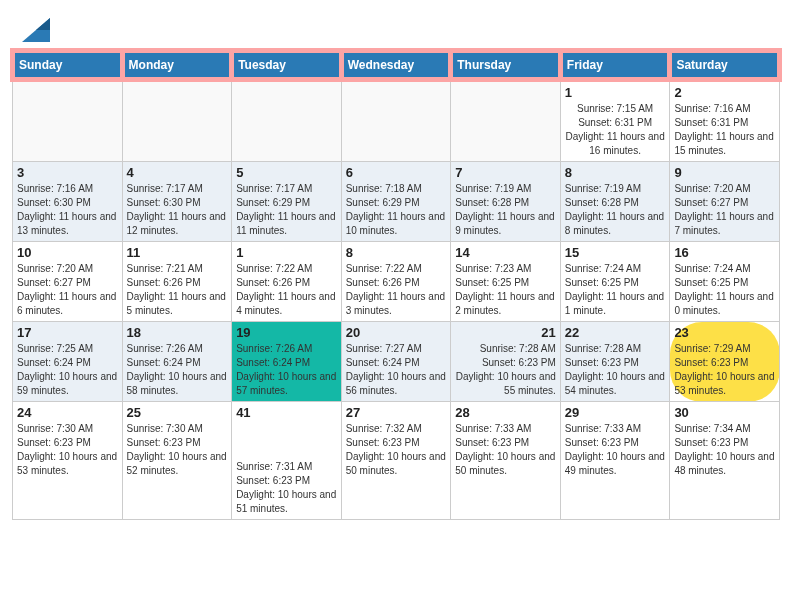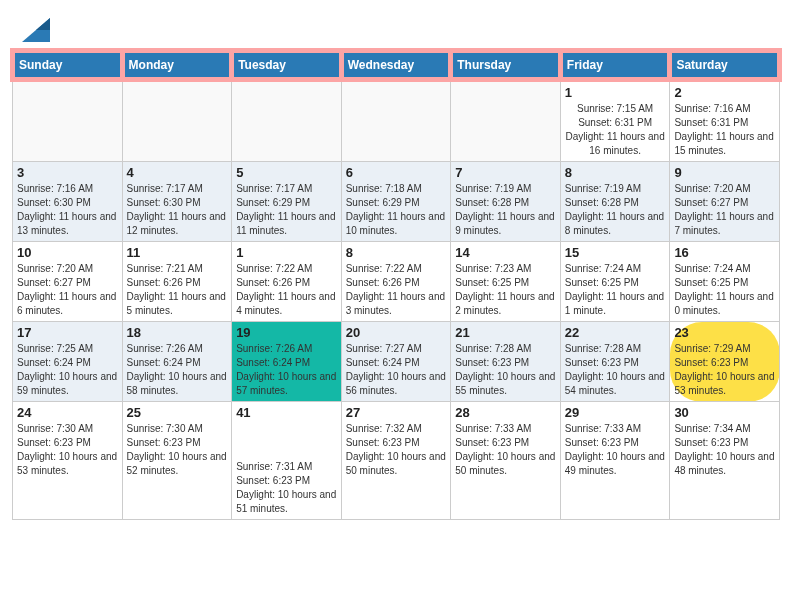--- a/index.html
+++ b/index.html
@@ -247,21 +247,21 @@
           <div class="day-info" style="white-space: pre-line;">Sunrise: 7:26 AM
 Sunset: 6:24 PM
 Daylight: 10 hours and 57 minutes.</div>
         </td>
         <td style="background: rgb(234, 240, 246);">
           <span class="day-number">20</span>
           <div class="day-info" style="white-space: pre-line;">Sunrise: 7:27 AM
 Sunset: 6:24 PM
 Daylight: 10 hours and 56 minutes.</div>
         </td>
-        <td style="background: rgb(234, 240, 246);">
+        <td style="background: rgb(234, 240, 246); text-align: right;">
           <span class="day-number">21</span>
           <div class="day-info" style="white-space: pre-line;">Sunrise: 7:28 AM
 Sunset: 6:23 PM
 Daylight: 10 hours and 55 minutes.</div>
         </td>
         <td style="background: rgb(234, 240, 246);">
           <span class="day-number">22</span>
           <div class="day-info" style="white-space: pre-line;">Sunrise: 7:28 AM
 Sunset: 6:23 PM
 Daylight: 10 hours and 54 minutes.</div>

